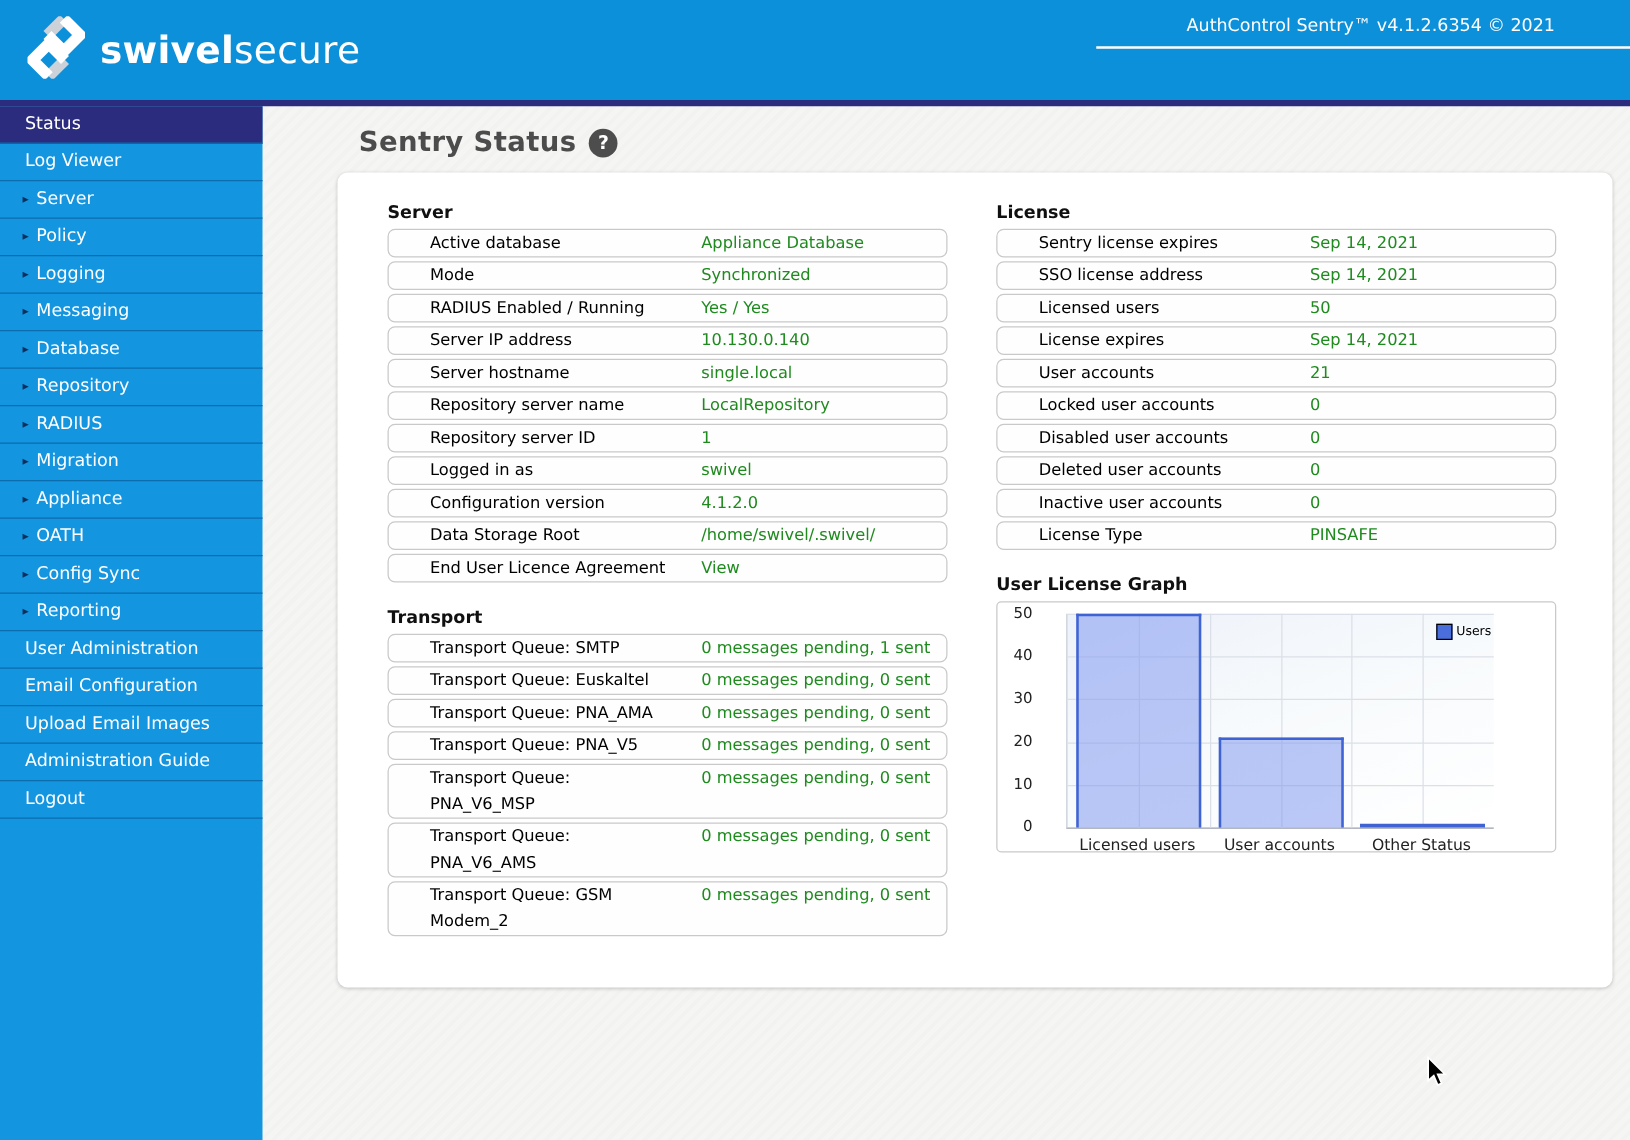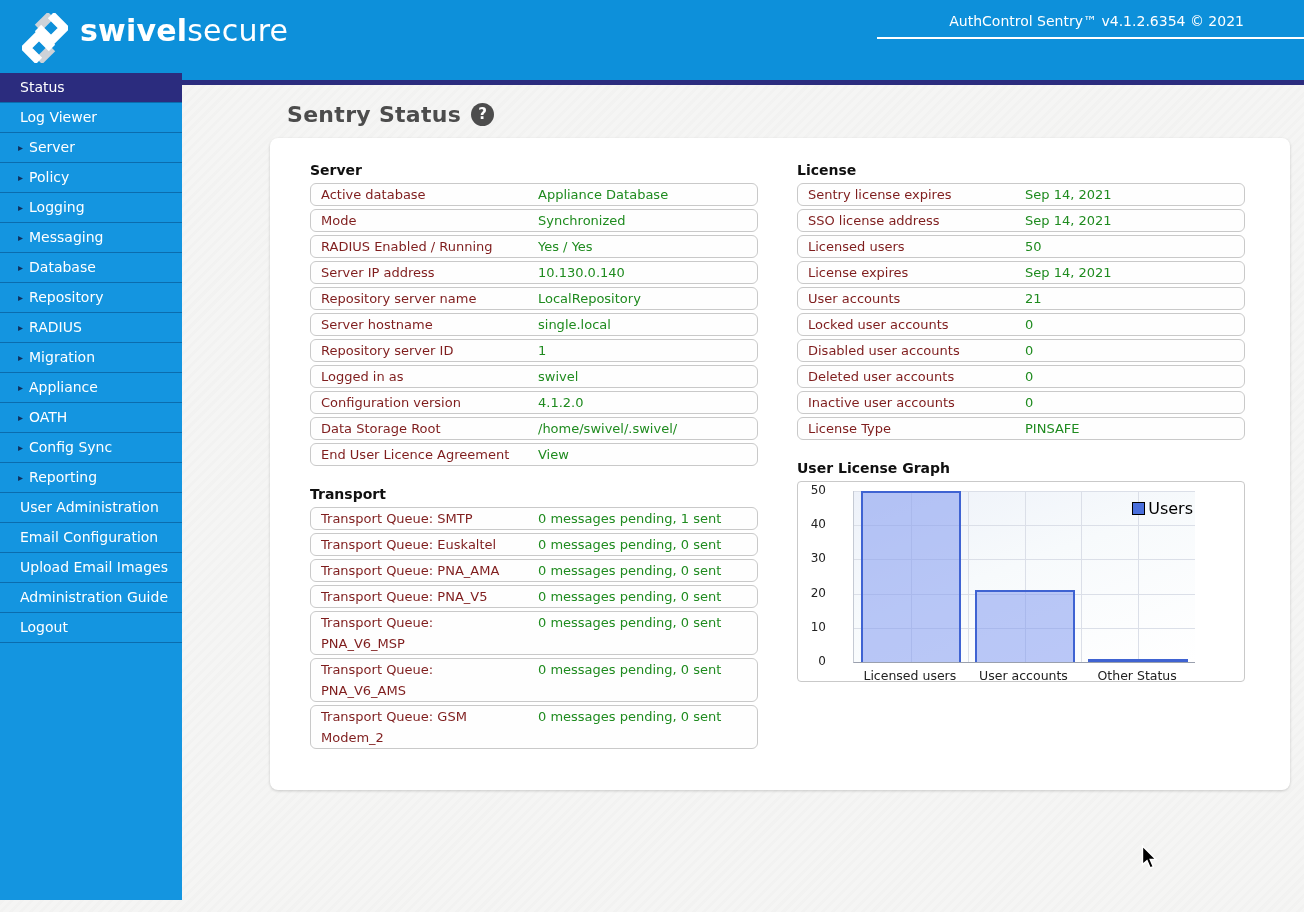--- a/index.html
+++ b/index.html
@@ -2,30 +2,30 @@
 <html><head>
 <meta charset="utf-8">
 <style>
   html,body{margin:0;padding:0;}
   body{font-family:"DejaVu Sans","Liberation Sans",sans-serif;}
   .viewport{position:relative;width:1304px;height:912px;overflow:hidden;
     background:#f5f5f4;
     background-image:repeating-linear-gradient(135deg,rgba(0,0,0,.010) 0 3px,rgba(0,0,0,0) 3px 7px);}
   
   .topbar{position:absolute;left:0;top:0;width:1304px;height:80px;background:#0d90da;}
-  .logo-block{position:absolute;left:22px;top:13px;display:flex;align-items:flex-start;gap:12px;cursor:pointer;}
+  .logo-block{position:absolute;left:22px;top:13px;display:flex;align-items:center;gap:12px;cursor:pointer;}
   .logo-text{font-size:30px;color:#fff;letter-spacing:.2px;}
   .logo-text .b{font-weight:bold;}
   .top-right{position:absolute;left:877px;top:0;right:0;}
   .version-text{padding:13px 60px 0 0;text-align:right;color:#fff;font-size:14px;white-space:nowrap;}
   .top-divider{border-top:2px solid #fff;margin-top:8px;}
   .env-text{margin-top:12px;text-align:center;color:#fff;font-size:13px;font-weight:bold;}
   .navy-strip{position:absolute;left:0;top:80px;width:1304px;height:5px;background:#2b2c7e;}
   
-  .sidebar{position:absolute;left:0;top:73px;width:182px;height:827px;background:#1495e0;}
+  .sidebar{position:absolute;left:0;top:85px;width:210px;height:827px;background:#1495e0;}
   .sidebar ul{list-style:none;margin:0;padding:0;}
   .sidebar li{box-sizing:border-box;height:30px;line-height:29px;padding-left:20px;
     color:#fff;font-size:14px;border-bottom:1px solid #0b6cae;cursor:pointer;white-space:nowrap;}
   .sidebar li.active{background:#2b2c7e;}
   .sidebar li .arrow{color:#0e2f5c;font-size:10px;margin-right:6px;position:relative;top:-1px;}
   .sidebar li.exp{padding-left:18px;}
   
   .page-title{position:absolute;left:287px;top:102px;display:flex;align-items:center;gap:10px;}
   .page-title h1{margin:0;font-size:22px;font-weight:bold;color:#4c4c4c;letter-spacing:.3px;}
   .help-icon{width:23px;height:23px;border-radius:50%;background:#4d4d4d;color:#fff;
@@ -33,40 +33,40 @@
   .card{position:absolute;left:270px;top:138px;width:1020px;height:652px;background:#fff;
     border-radius:8px;box-shadow:0 1px 3px rgba(0,0,0,.18);}
   .col{position:absolute;top:24px;width:448px;}
   .col-left{left:40px;}
   .col-right{left:527px;}
   .section + .section{margin-top:20px;}
   .section h2{margin:0 0 5px 0;font-size:14px;font-weight:bold;color:#101010;line-height:16px;}
   .row{box-sizing:border-box;min-height:23px;border:1px solid #c9c9c9;border-radius:6px;
     padding:0 10px;margin-bottom:3px;display:flex;align-items:flex-start;
     font-size:13px;line-height:21px;background:#fefefe;}
-  .row .lbl{width:217px;flex:0 0 217px;color:#7f1d1d;}
+  .row .lbl{width:217px;flex:0 0 217px;color:#000000;margin-left:23px;}
   .row .val{color:#1f8b1f;}
   .row a{color:#1d76d2;text-decoration:none;cursor:pointer;}
   
   .chart-box{position:relative;box-sizing:border-box;width:448px;height:201px;
     border:1px solid #c9c9c9;border-radius:4px;background:#fff;}
   .plot{position:absolute;left:55px;top:9px;width:341px;height:171px;
     background:linear-gradient(160deg,#edf1f9 0%,#f7fafc 45%,#ffffff 100%);
     border-left:1px solid #c5cad4;border-bottom:1px solid #9aa0ad;}
   .gridline-h{position:absolute;left:0;width:100%;height:1px;background:#dbdfe8;}
   .gridline-v{position:absolute;top:0;width:1px;height:100%;background:#dbdfe8;}
   .bar{position:absolute;box-sizing:border-box;background:rgba(125,150,240,.52);
     border:2px solid #3f63d2;border-bottom:none;}
   .bar.flat{background:#3f63d2;border:none;}
   .ytick{position:absolute;left:0;width:44px;text-align:right;padding-right:16px;
     box-sizing:border-box;font-size:12px;color:#222;}
   .xlabel{position:absolute;width:140px;text-align:center;font-size:12.5px;color:#222;}
   .legend{position:absolute;top:8px;right:2px;display:flex;align-items:center;gap:3px;}
   .legend-swatch{width:13px;height:13px;background:#4a6fdc;border:1.5px solid #000;box-sizing:border-box;}
-  .legend-label{font-size:16px;color:#000;}
+  .legend-label{font-size:10px;color:#000;}
   
   .cursor{position:absolute;left:1141px;top:845px;}
 </style>
 </head>
 <body>
 
 <div class="viewport">
 
   <div class="topbar">
     <div class="logo-block">
@@ -131,26 +131,26 @@
             </div>
             <div class="row">
               <span class="lbl">RADIUS Enabled / Running</span>
               <span class="val">Yes / Yes</span>
             </div>
             <div class="row">
               <span class="lbl">Server IP address</span>
               <span class="val">10.130.0.140</span>
             </div>
             <div class="row">
+              <span class="lbl">Server hostname</span>
+              <span class="val">single.local</span>
+            </div>
+            <div class="row">
               <span class="lbl">Repository server name</span>
               <span class="val">LocalRepository</span>
-            </div>
-            <div class="row">
-              <span class="lbl">Server hostname</span>
-              <span class="val">single.local</span>
             </div>
             <div class="row">
               <span class="lbl">Repository server ID</span>
               <span class="val">1</span>
             </div>
             <div class="row">
               <span class="lbl">Logged in as</span>
               <span class="val">swivel</span>
             </div>
             <div class="row">

